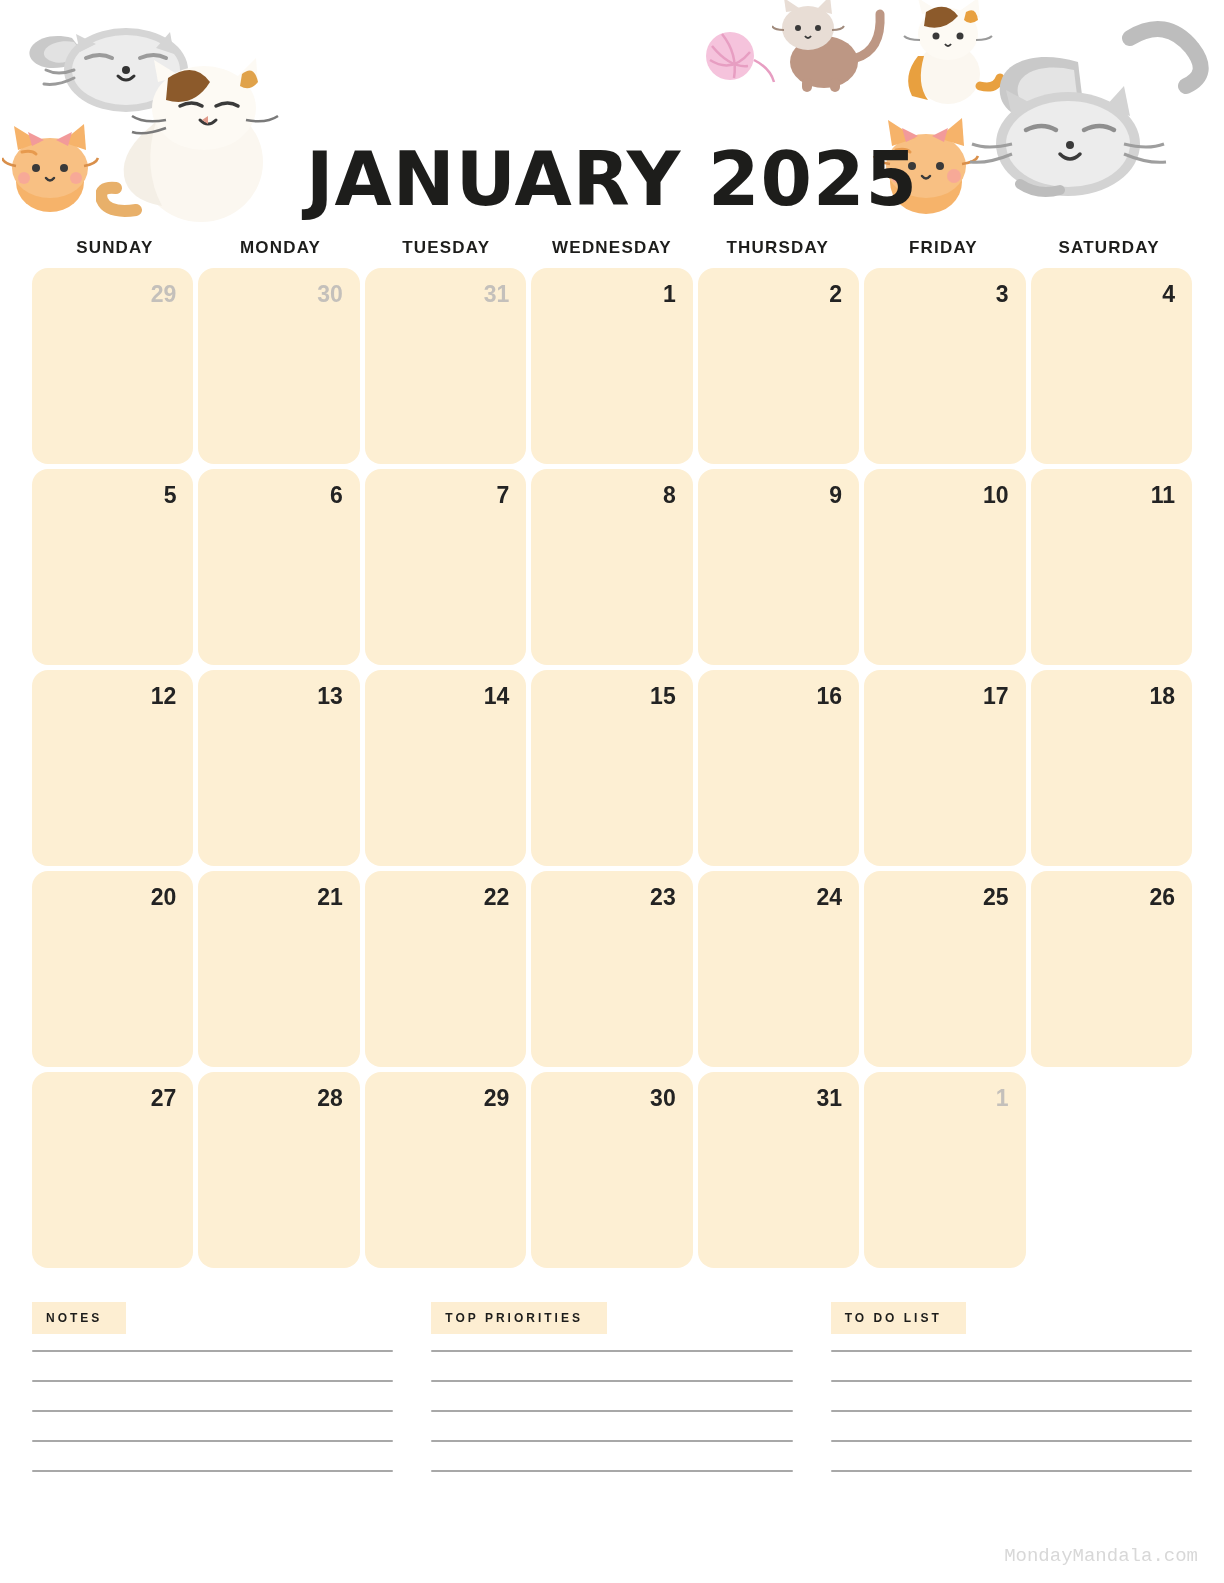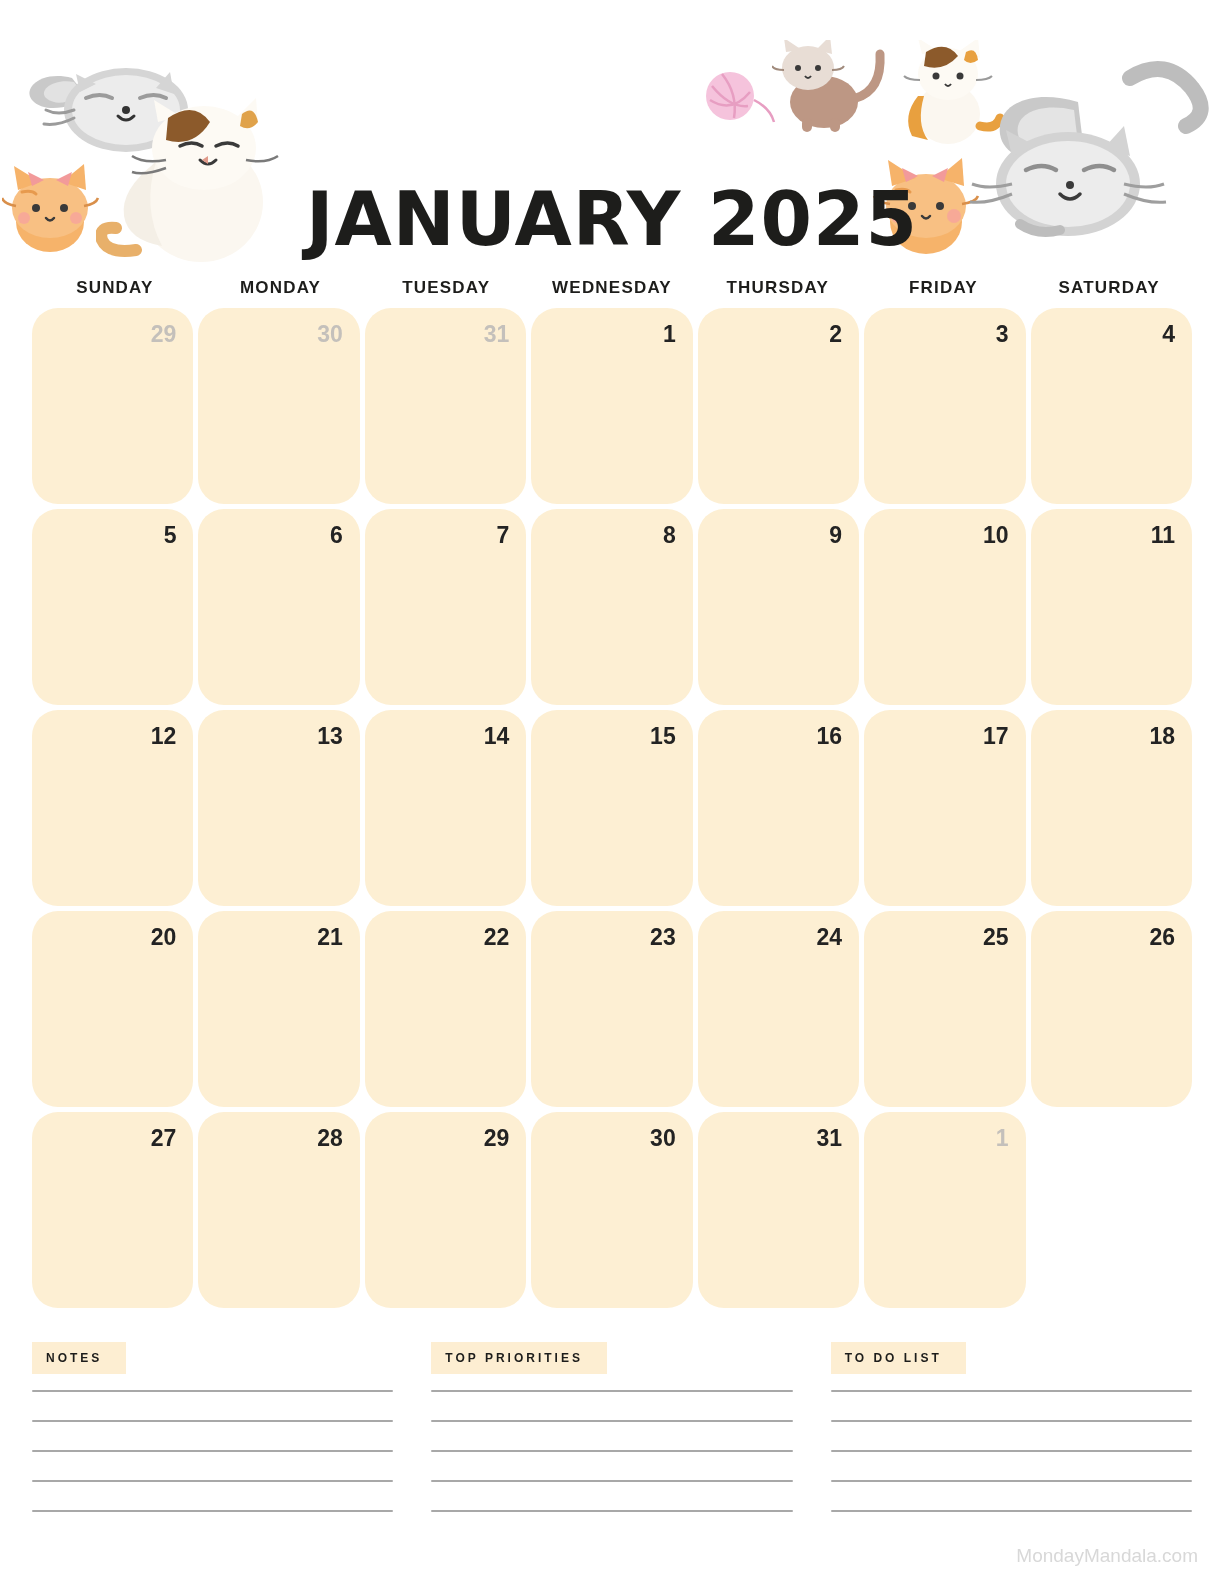--- a/index.html
+++ b/index.html
@@ -14,21 +14,20 @@
     position: relative;
     font-family: "Liberation Sans", sans-serif;
     overflow: hidden;
   }
 
   
   .header {
     position: relative;
     height: 238px;
     width: 100%;
-    margin-top: 40px;
   }
   .month-title {
     position: absolute;
     left: 0;
     right: 0;
     top: 92px;
     text-align: center;
     font-family: "DejaVu Sans", sans-serif;
     font-weight: 800;
     font-size: 74px;
@@ -63,21 +62,21 @@
     width: 1160px;
     margin: 0 auto;
     display: grid;
     grid-template-columns: repeat(7, 1fr);
     grid-auto-rows: 196px;
     column-gap: 5px;
     row-gap: 5px;
   }
   .cell {
     background: #fdefd3;
-    border-radius: 26px;
+    border-radius: 16px;
     position: relative;
   }
   .cell .num {
     position: absolute;
     top: 13px;
     right: 17px;
     font-size: 23px;
     font-weight: 700;
     color: #232323;
     font-family: "Liberation Sans", sans-serif;
@@ -112,21 +111,21 @@
     background: #a8a8a8;
     margin-bottom: 28px;
     border-radius: 1px;
   }
   .watermark {
     position: absolute;
     right: 26px;
     bottom: 16px;
     font-size: 19px;
     color: #d8d8d8;
-    font-family: Liberation Sans, sans-serif;
+    font-family: Liberation Mono, monospace;
   }
 </style>
 </head>
 <body>
 
 <div class="header">
 
   <svg class="deco" style="left:14px; top:8px;" width="200" height="130" viewBox="0 0 200 130">
     <path d="M58 30 C28 22 8 40 18 52 C30 66 60 60 72 48 Z" fill="#c9c9c9"></path>
     <path d="M60 34 C40 30 24 42 32 50 C44 60 62 52 68 44 Z" fill="#e2e2e2"></path>

